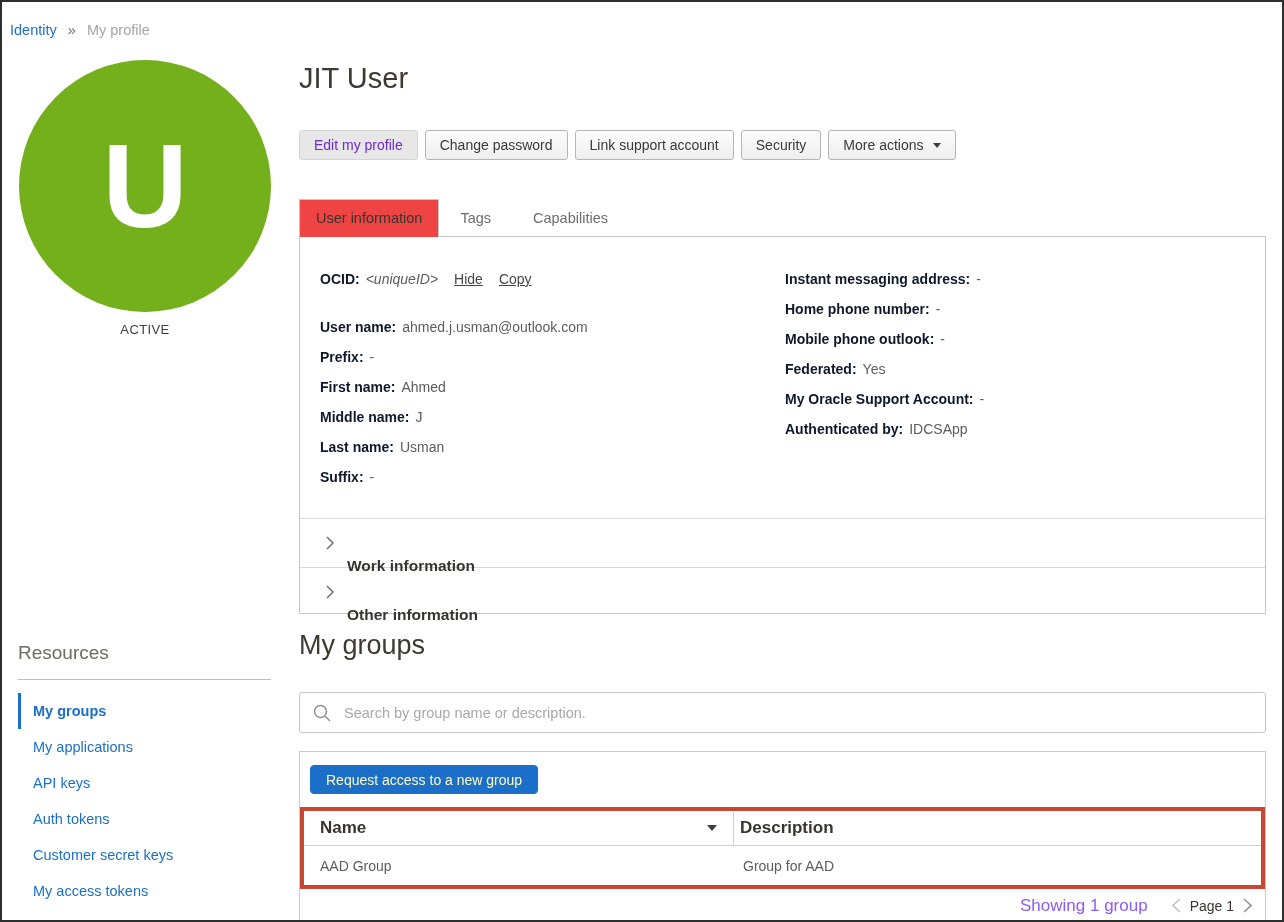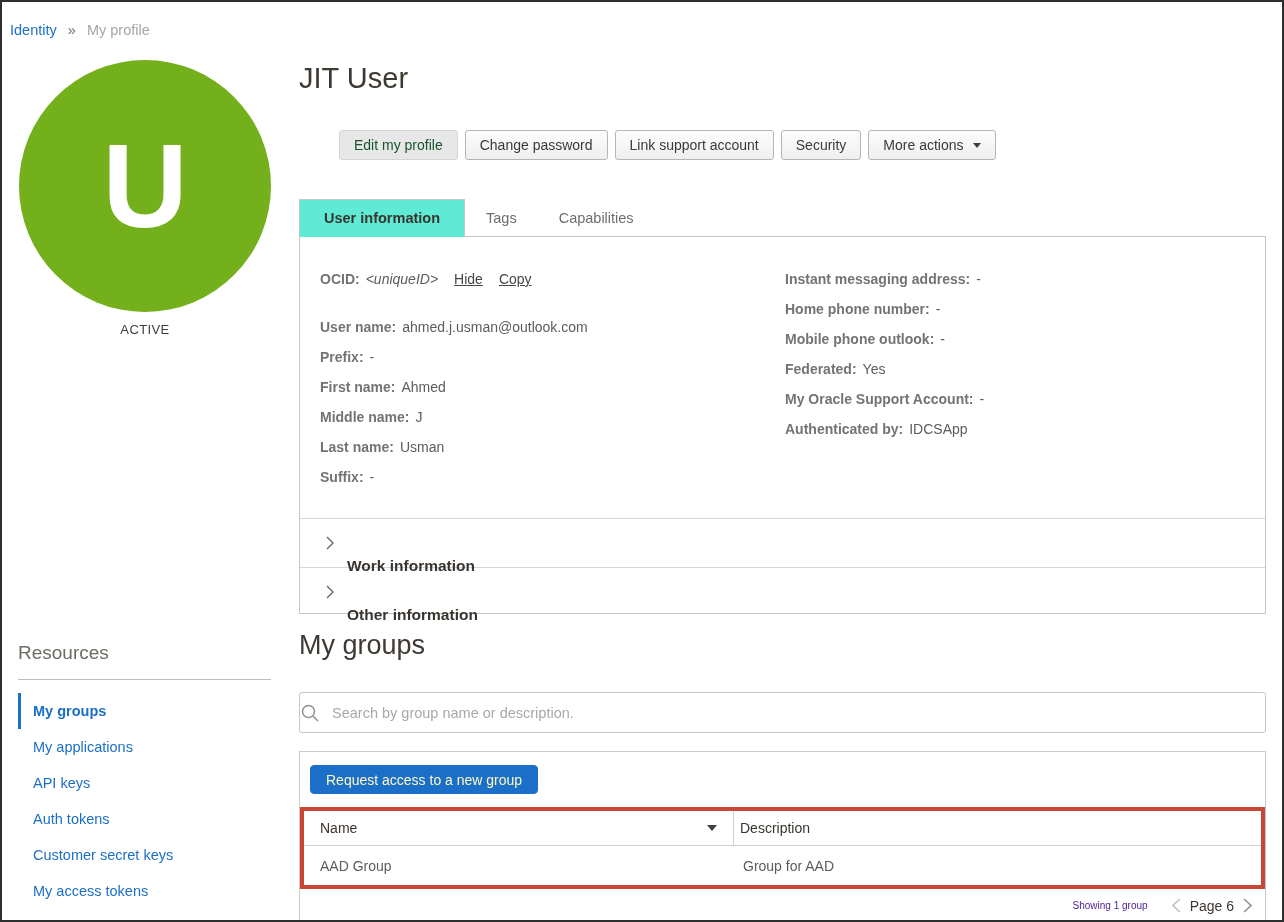--- a/index.html
+++ b/index.html
@@ -30,71 +30,71 @@
   .res-item.active { font-weight:bold; border-left:3px solid #1b6fc6; }
 
   
   .main { position:absolute; left:297px; top:0; width:967px; }
   h1.title { position:absolute; top:60px; left:0; font-size:29px; font-weight:400; color:#3e3933; }
 
   .actions { position:absolute; top:128px; left:0; display:flex; gap:7px; }
   .btn { height:30px; padding:0 14px; font-size:14px; font-family:inherit; color:#3a3a3a;
          background:linear-gradient(#fcfcfc,#efefef); border:1px solid #b5b5b5; border-radius:3px;
          display:inline-flex; align-items:center; gap:9px; cursor:pointer; }
-  .btn.disabled { background:#e7e7e7; border-color:#d4d4d4; color:#14532d; cursor:default;margin-left:40px; }
+  .btn.disabled { background:#e7e7e7; border-color:#d4d4d4; color:#6d28d9; cursor:default; }
   .caret-down { width:0; height:0; border-left:4.5px solid transparent; border-right:4.5px solid transparent;
                 border-top:5px solid #3f3f3f; display:inline-block; }
 
   
   .tabs { position:absolute; top:197px; left:0; display:flex; align-items:flex-end; }
   .tab { height:38px; line-height:38px; padding:0 21px; font-size:14.5px; color:#6d6d6d; cursor:pointer; }
-  .tab.active { position:relative; z-index:2; height:38px; line-height:36px; padding:0 24px;
-                font-weight:bold; color:#39342f; background:#5eead4;
+  .tab.active { position:relative; z-index:2; height:38px; line-height:36px; padding:0 16px;
+                font-weight:normal; color:#39342f; background:#ef4444;
                 border:1px solid #c6c6c6; border-bottom:0; }
 
   
   .panel { position:absolute; top:234px; left:0; width:967px; height:378px;
            background:#fff; border:1px solid #c6c6c6; z-index:1; }
   .cols { display:flex; padding-top:27px; height:281px; }
   .col-left { margin-left:20px; width:430px; }
   .col-right { margin-left:35px; flex:1; }
   .field { line-height:30px; font-size:14px; color:#5c5c5c; white-space:nowrap; }
-  .flabel { font-weight:bold; color:#737373; margin-right:6px; }
+  .flabel { font-weight:bold; color:#0f172a; margin-right:6px; }
   .ocid-row { margin-bottom:18px; }
   .ocid-val { font-style:italic; }
   .ulink { color:#464646; text-decoration:underline; cursor:pointer; margin-left:16px; }
   .collapse-row { display:flex; align-items:center; gap:13px; padding-left:26px; height:49px;
                   border-top:1px solid #d6d6d6; cursor:pointer; }
   .collapse-row .sec-label { font-size:15.5px; font-weight:bold; color:#39342f;margin-top:45px; }
 
   
   h2.groups-title { position:absolute; top:628px; left:0; font-size:27px; font-weight:400; color:#3e3933; }
   .searchbox { position:absolute; top:690px; left:0; width:967px; height:41px; border:1px solid #c6c6c6;
-               border-radius:3px; display:flex; align-items:center; padding:0 0; background:#fff; }
+               border-radius:3px; display:flex; align-items:center; padding:0 12px; background:#fff; }
   .searchbox svg { flex:0 0 auto; margin-right:12px; }
   .searchbox input { flex:1; border:none; outline:none; font-size:14.5px; font-family:inherit; color:#444; }
   .searchbox input::placeholder { color:#a8a8a8; }
 
   .groups-box { position:absolute; top:749px; left:0; width:967px; height:173px;
                 border:1px solid #c9c9c9; background:#fff; }
   .btn-primary { margin:13px 0 0 10px; height:29px; padding:0 15px; font-size:14px; font-family:inherit;
                  color:#fef9c3; background:#1b6fc9; border:1px solid #1b6fc9; border-radius:4px; cursor:pointer; }
   .red-table { margin-top:13px; border:4px solid #c74634; background:#fff; }
   .thead { display:flex; height:35px; align-items:center; border-bottom:1px solid #cfcfcf; }
-  .th { font-size:14px; font-weight:normal; color:#39342f; height:100%; display:flex; align-items:center;text-align:center; }
+  .th { font-size:17px; font-weight:bold; color:#39342f; height:100%; display:flex; align-items:center;text-align:center; }
   .th.name { flex:0 0 429px; padding:0 16px; justify-content:space-between; cursor:pointer; }
   .th.desc { flex:1; padding-left:6px; border-left:1px solid #cfcfcf; }
   .sortcaret { width:0; height:0; border-left:5px solid transparent; border-right:5px solid transparent;
                border-top:6px solid #3f3f3f; }
   .trow { display:flex; height:39px; align-items:center; font-size:14px; color:#5c5c5c; }
   .td.name { flex:0 0 429px; padding:0 16px; }
   .td.desc { flex:1; padding-left:10px; }
 
   .tfoot { display:flex; align-items:center; justify-content:flex-end; height:33px; padding-right:13px; }
-  .tfoot .showing { font-size:10px; color:#4c1d95; margin-right:24px; }
+  .tfoot .showing { font-size:17px; color:#8b5cf6; margin-right:24px; }
   .tfoot .pagenum { font-size:14px; color:#3a3531; margin:0 9px; }
   .pg { display:inline-flex; align-items:center; cursor:pointer; }
 </style>
 </head>
 <body>
 
 <div class="frame">
 
   <div class="breadcrumb">
     <a>Identity</a>
@@ -203,21 +203,21 @@
         </div>
       </div>
 
       <div class="tfoot">
         <span class="showing">Showing 1 group</span>
         <span class="pg">
           <svg width="9" height="15" viewBox="0 0 9 15">
               <polyline points="8,1 1,7.5 8,14" fill="none" stroke="#c2c2c2" stroke-width="1.6"></polyline>
             </svg>
         </span>
-        <span class="pagenum">Page 6</span>
+        <span class="pagenum">Page 1</span>
         <span class="pg">
           <svg width="9" height="15" viewBox="0 0 9 15">
               <polyline points="1,1 8,7.5 1,14" fill="none" stroke="#949494" stroke-width="1.6"></polyline>
             </svg>
         </span>
       </div>
     </div>
   </div>
 
 </div>

